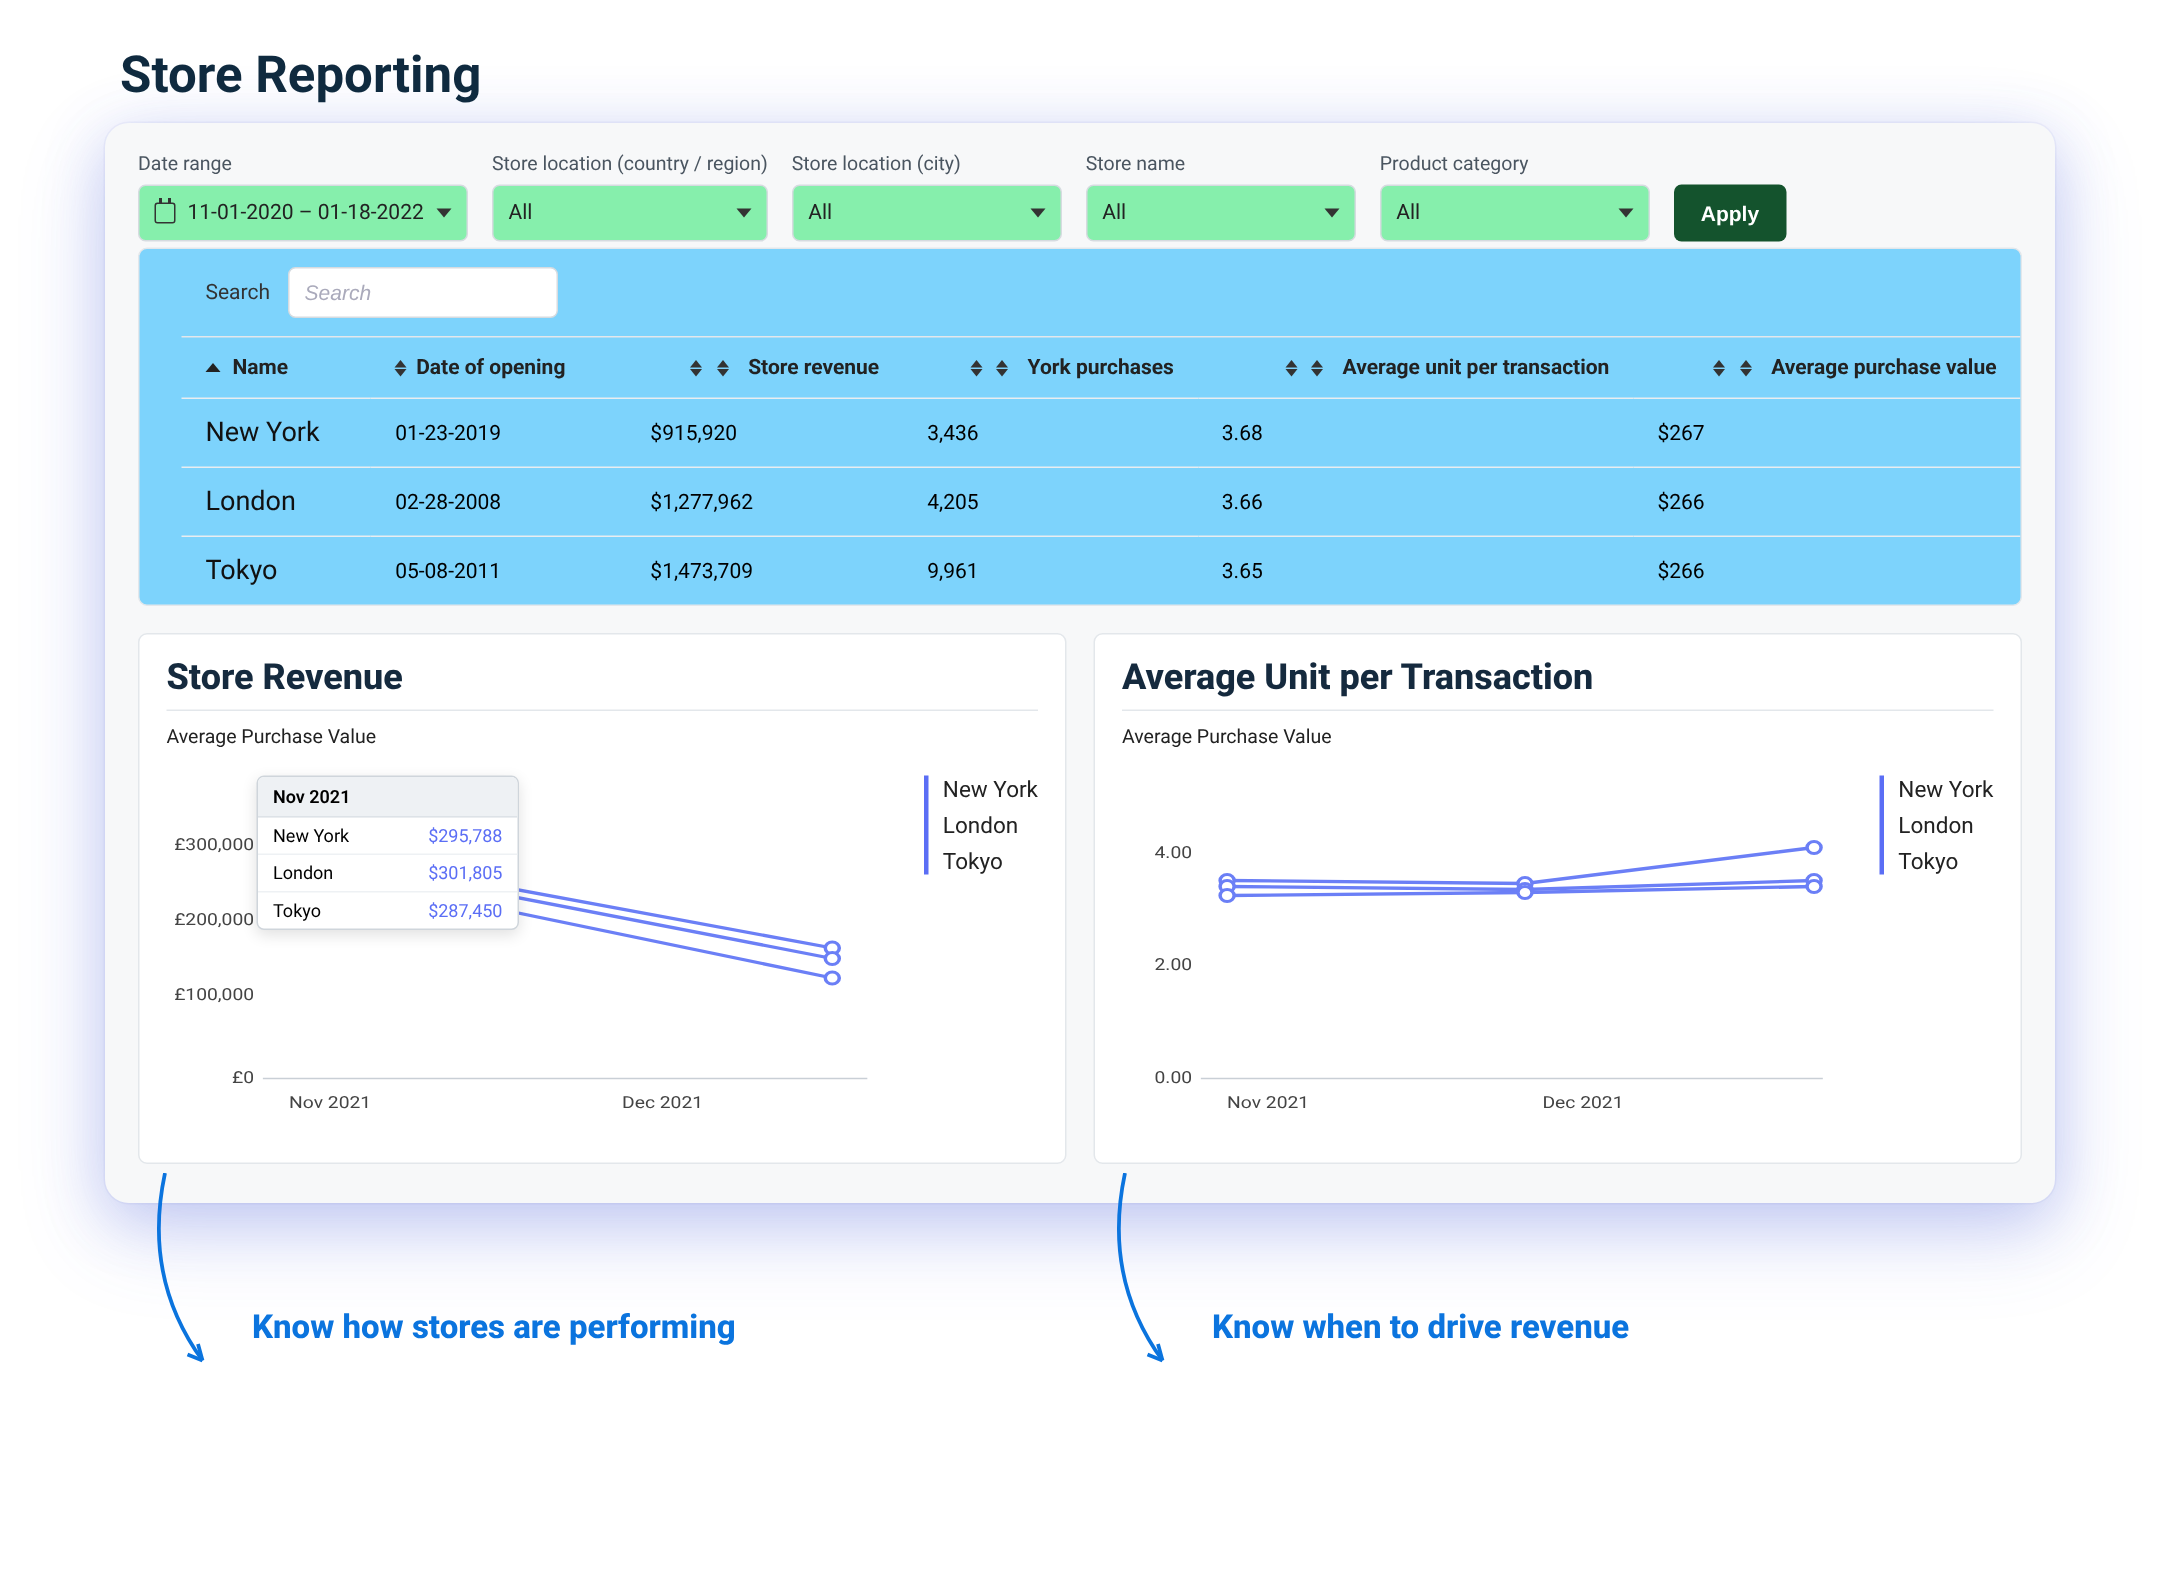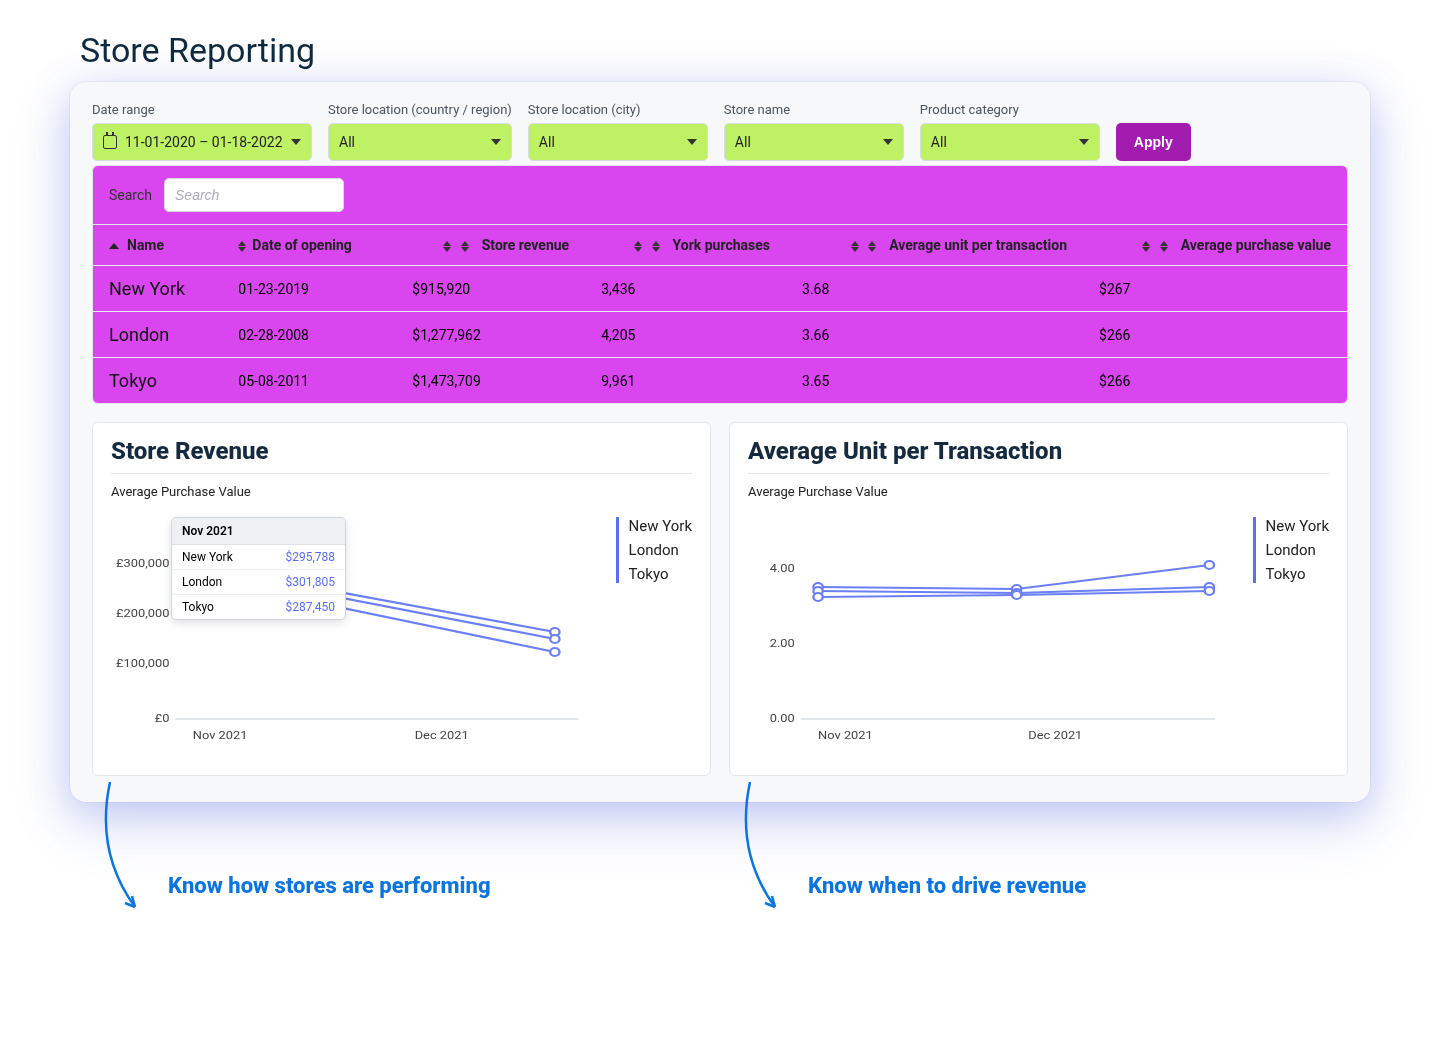--- a/index.html
+++ b/index.html
@@ -4,21 +4,21 @@
 <style>
 * { box-sizing: border-box; margin: 0; padding: 0; }
 body {
   font-family: -apple-system, BlinkMacSystemFont, "Segoe UI", Roboto, Arial, sans-serif;
   background: #fff;
   padding: 30px 70px;
   width: 1440px;
 }
 .page-title {
   font-size: 34px;
-  font-weight: 400;
+  font-weight: 700;
   color: #0f2a3f;
   margin-bottom: 12px;
   padding-left: 10px;
 }
 .panel {
   background: #f7f8f9;
   border-radius: 16px;
   padding: 20px 22px 26px 22px;
   box-shadow: 0 0 0 1px rgba(100,120,200,0.08), 0 10px 40px rgba(80,100,220,0.25), 0 20px 60px rgba(80,100,220,0.18);
 }
@@ -26,36 +26,36 @@
   display: flex;
   gap: 16px;
   align-items: flex-end;
   margin-bottom: 4px;
   flex-wrap: nowrap;
 }
 .filter-group { display: flex; flex-direction: column; gap: 6px; }
 .filter-label { font-size: 13px; color: #4a5560; }
 .dropdown {
   display: flex; align-items: center; justify-content: space-between;
-  background: #bef264; border: 1px solid #d6dbe0; border-radius: 5px;
+  background: #86efac; border: 1px solid #d6dbe0; border-radius: 5px;
   height: 38px; padding: 0 10px; font-size: 14px; color: #222;
   min-width: 180px; cursor: pointer;
 }
 .dropdown.date { min-width: 220px; }
 .dropdown .left { display: flex; align-items: center; gap: 8px; }
 .chev { width: 0; height: 0; border-left: 5px solid transparent; border-right: 5px solid transparent; border-top: 6px solid #333; }
 .cal-icon { width: 14px; height: 14px; border: 1.5px solid #333; border-radius: 2px; position: relative; }
 .cal-icon::before, .cal-icon::after { content:""; position:absolute; top:-4px; width:2px; height:4px; background:#333; }
 .cal-icon::before { left:2px; } .cal-icon::after { right:2px; }
 .apply-btn {
-  background: #a21caf; color: #fff; border: none; border-radius: 5px;
+  background: #14532d; color: #fff; border: none; border-radius: 5px;
   height: 38px; padding: 0 18px; font-size: 14px; font-weight: 700; cursor: pointer;
 }
 .table-card {
-  background: #d946ef; border: 1px solid #e3e7eb; border-radius: 6px; overflow: hidden;
+  background: #7dd3fc; border: 1px solid #e3e7eb; border-radius: 6px; overflow: hidden; padding-left: 28px;
 }
 .search-row { display: flex; align-items: center; gap: 12px; padding: 12px 16px; border-bottom: 1px solid #e3e7eb; }
 .search-lbl { font-size: 14px; color: #333; }
 .search-input { border: 1px solid #d6dbe0; border-radius: 5px; height: 34px; padding: 0 10px; font-size: 14px; width: 180px; font-style: italic; color: #999; }
 .search-input::placeholder { font-style: italic; color: #aab; }
 table { width: 100%; border-collapse: collapse; }
 th, td { text-align: left; padding: 12px 16px; font-size: 14px; border-bottom: 1px solid #e9edf0; }
 th { font-weight: 700; color: #222; white-space: nowrap; }
 th .sort { display:inline-flex; flex-direction:column; gap:1px; vertical-align:middle; margin-right:6px; }
 th .sort .up { width:0;height:0;border-left:4px solid transparent;border-right:4px solid transparent;border-bottom:5px solid #333; }

